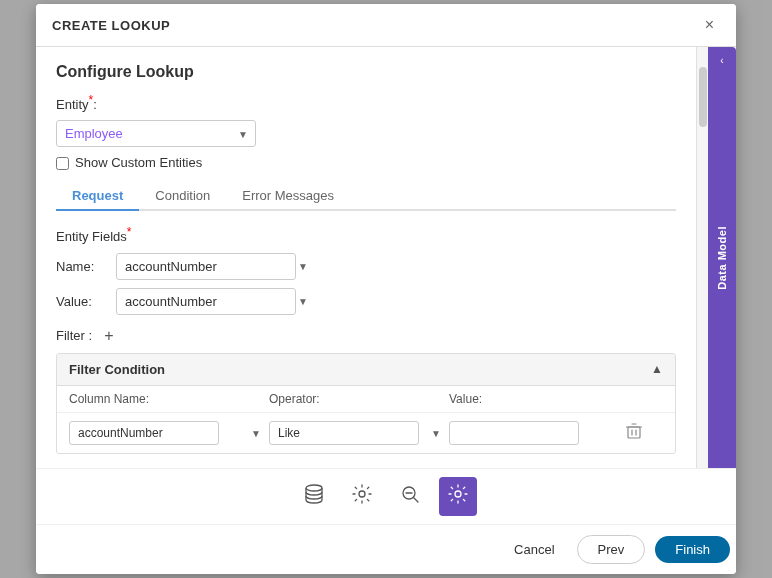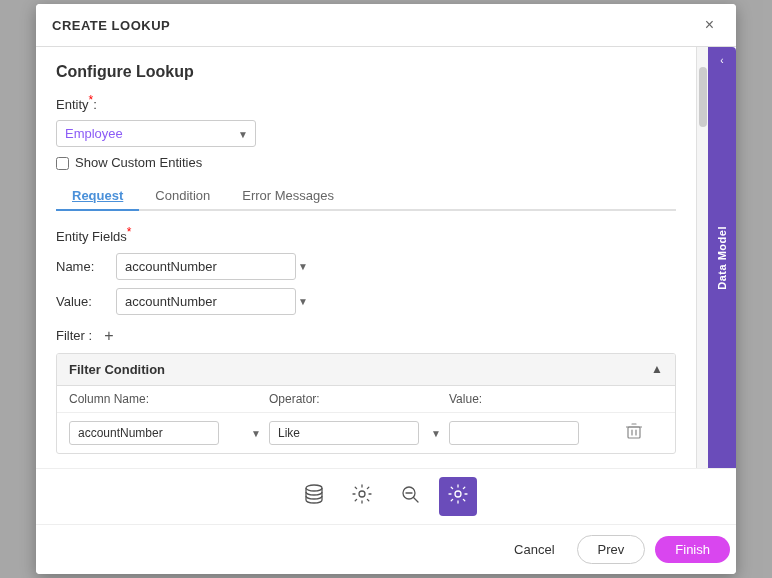--- a/index.html
+++ b/index.html
@@ -177,21 +177,20 @@
       font-size: 13px;
       color: #666;
       cursor: pointer;
       border-bottom: 2px solid transparent;
       margin-bottom: -2px;
     }
     .tab-item.active {
       color: #4a90d9;
       border-bottom: 2px solid #4a90d9;
       font-weight: 600;
-      text-decoration: underline;
     }
     .entity-fields-section {
       margin-bottom: 12px;
     }
     .entity-fields-label {
       font-size: 13px;
       font-weight: 400;
       color: #333;
       margin-bottom: 8px;
     }
@@ -352,21 +351,21 @@
     .prev-btn {
       background: #fff;
       border: 1px solid #ccc;
       border-radius: 20px;
       cursor: pointer;
       font-size: 13px;
       color: #333;
       padding: 6px 20px;
     }
     .finish-btn {
-      background: #d946ef;
+      background: #0369a1;
       border: none;
       border-radius: 20px;
       cursor: pointer;
       font-size: 13px;
       color: #fff;
       padding: 6px 20px;
     }
   </style>
 </head>
 <body>

